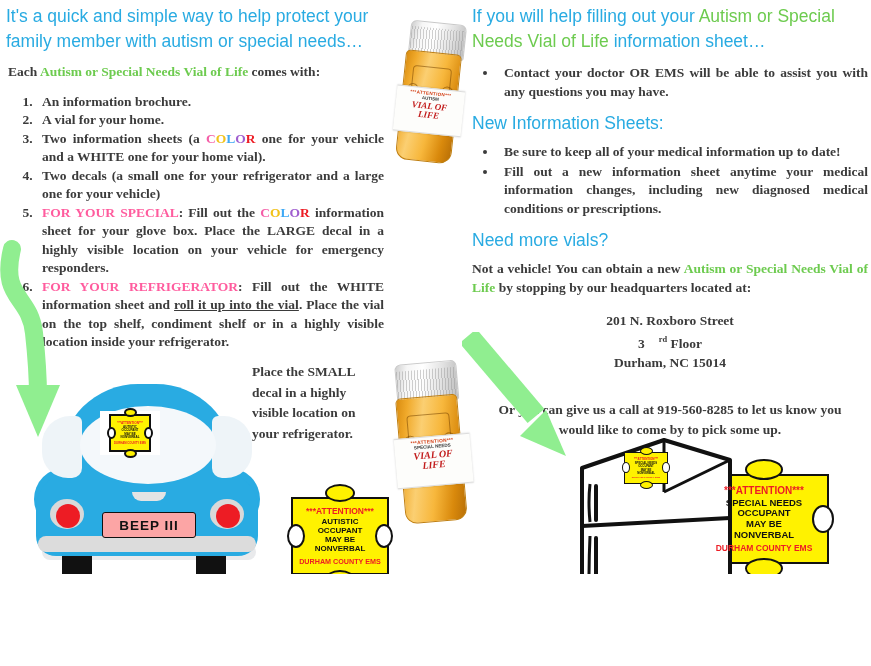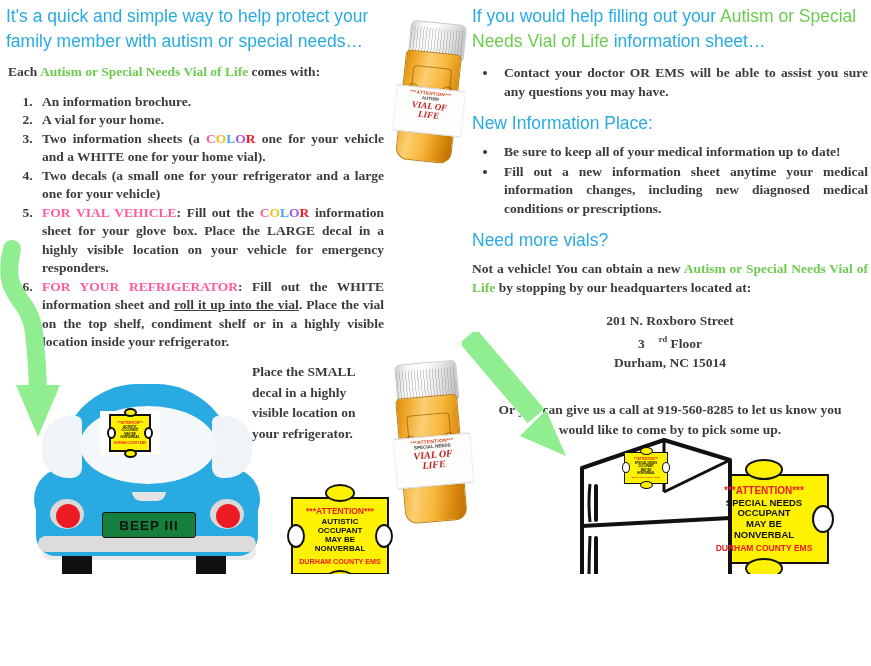--- a/index.html
+++ b/index.html
@@ -177,21 +177,21 @@
     position:absolute;top:32px;width:40px;height:62px;background:#eef4f8;
   }
   #car .winL{left:6px;border-radius:28px 6px 10px 26px;}
   #car .winR{left:176px;border-radius:6px 28px 26px 10px;}
   #car .rearwin{
     position:absolute;left:44px;top:22px;width:136px;height:78px;
     background:#f4f8fb;border-radius:50%;
   }
   #car .plate{
     position:absolute;left:66px;top:128px;width:92px;height:24px;
-    background:#15803d;border:1.5px solid #111;border-radius:3px;
+    background:#fca5a5;border:1.5px solid #111;border-radius:3px;
     display:flex;align-items:center;justify-content:center;
     font-family:"Liberation Sans", sans-serif;font-weight:bold;
     font-size:13.5px;color:#111;letter-spacing:1px;
   }
   #car .lightL,#car .lightR{
     position:absolute;top:115px;width:34px;height:30px;border-radius:50%;
     background:#d9d9d9;
   }
   #car .lightL{left:14px;} #car .lightR{left:174px;}
   #car .lampL,#car .lampR{
@@ -239,41 +239,41 @@
       <li>
         <span>A vial for your home.</span>
       </li>
       <li>
         <span>Two information sheets (a </span><span class="colorword"><span class="c1">C</span><span class="c2">O</span><span class="c3">L</span><span class="c4">O</span><span class="c5">R</span></span><span> one for your vehicle and a WHITE one for your home vial).</span>
       </li>
       <li>
         <span>Two decals (a small one for your refrigerator and a large one for your vehicle)</span>
       </li>
       <li>
-        <span class="pink">FOR VIAL VEHICLE</span><span>: Fill out the </span><span class="colorword"><span class="c1">C</span><span class="c2">O</span><span class="c3">L</span><span class="c4">O</span><span class="c5">R</span></span><span> information sheet for your glove box.  Place the LARGE decal in a highly visible location on your vehicle for emergency responders.</span>
+        <span class="pink">FOR YOUR SPECIAL</span><span>: Fill out the </span><span class="colorword"><span class="c1">C</span><span class="c2">O</span><span class="c3">L</span><span class="c4">O</span><span class="c5">R</span></span><span> information sheet for your glove box.  Place the LARGE decal in a highly visible location on your vehicle for emergency responders.</span>
       </li>
       <li>
         <span class="pink">FOR YOUR REFRIGERATOR</span><span>: Fill out the WHITE information sheet and </span><span class="uline">roll it up into the vial</span><span>. Place the vial on the top shelf, condiment shelf or in a highly visible location inside your refrigerator.</span>
       </li>
     </ol>
   </div>
 
   <div id="small-caption" class="body-txt">Place the SMALL decal in a highly visible location on your refrigerator.</div>
 
   <div id="right-col">
 
     <div id="right-head" class="hdr">
-      <span>If you would help filling out your </span><span class="grn">Autism or Special Needs Vial of Life</span><span> information sheet…</span>
+      <span>If you will help filling out your </span><span class="grn">Autism or Special Needs Vial of Life</span><span> information sheet…</span>
     </div>
 
     <ul class="bullets body-txt">
-      <li>Contact your doctor OR EMS will be able to assist you sure any questions you may have.</li>
+      <li>Contact your doctor OR EMS will be able to assist you with any questions you may have.</li>
     </ul>
 
-    <div class="hdr sub-head">New Information Place:</div>
+    <div class="hdr sub-head">New Information Sheets:</div>
 
     <ul class="bullets body-txt">
       <li>Be sure to keep all of your medical information up to date!</li>
       <li>Fill out a new information sheet anytime your medical information changes, including new diagnosed medical conditions or prescriptions.</li>
     </ul>
 
     <div class="hdr sub-head">Need more vials?</div>
 
     <div class="body-txt para">
       <span>Not a vehicle!  You can obtain a new </span><span class="grn-s">Autism or Special Needs Vial of Life</span><span> by stopping by our headquarters located at:</span>

